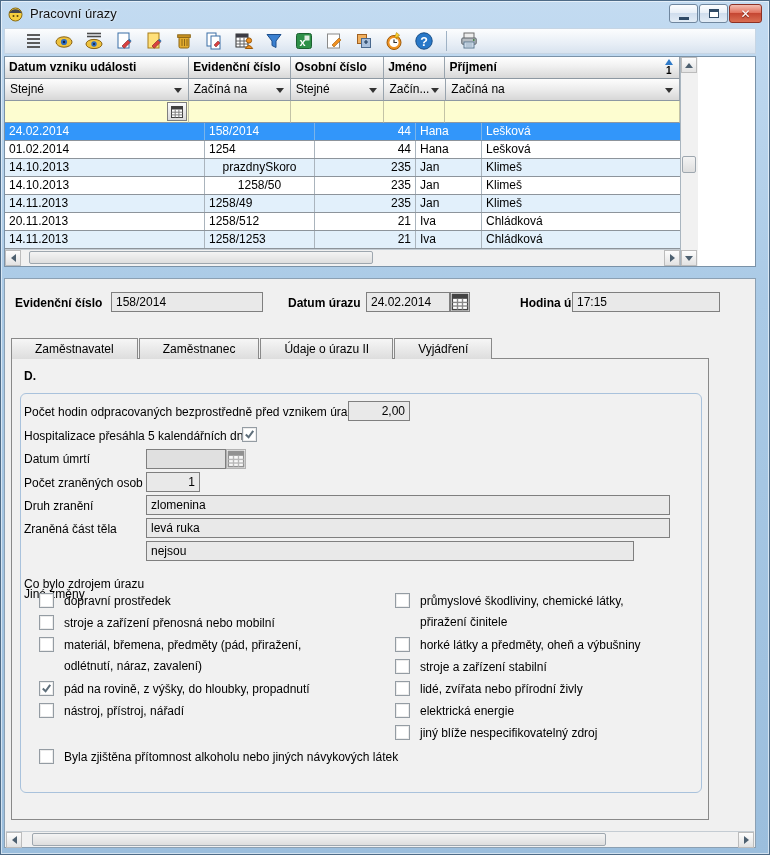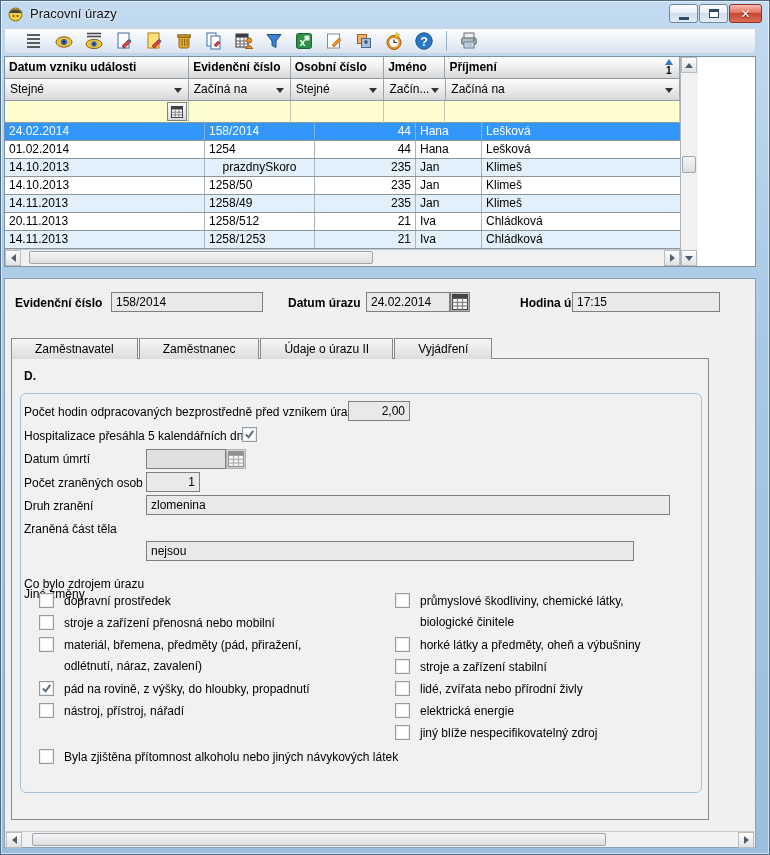--- a/index.html
+++ b/index.html
@@ -319,21 +319,21 @@
           </div>
           <div class="grow alt">
             <div class="gcell" style="width:200px;text-align:left">14.10.2013</div>
             <div class="gcell" style="width:110px;text-align:center">prazdnySkoro</div>
             <div class="gcell" style="width:101px;text-align:right">235</div>
             <div class="gcell" style="width:66px;text-align:left">Jan</div>
             <div class="gcell" style="width:255px;text-align:left">Klimeš</div>
           </div>
           <div class="grow">
             <div class="gcell" style="width:200px;text-align:left">14.10.2013</div>
-            <div class="gcell" style="width:110px;text-align:left">1258/50</div>
+            <div class="gcell" style="width:110px;text-align:center">1258/50</div>
             <div class="gcell" style="width:101px;text-align:right">235</div>
             <div class="gcell" style="width:66px;text-align:left">Jan</div>
             <div class="gcell" style="width:255px;text-align:left">Klimeš</div>
           </div>
           <div class="grow alt">
             <div class="gcell" style="width:200px;text-align:left">14.11.2013</div>
             <div class="gcell" style="width:110px;text-align:left">1258/49</div>
             <div class="gcell" style="width:101px;text-align:right">235</div>
             <div class="gcell" style="width:66px;text-align:left">Jan</div>
             <div class="gcell" style="width:255px;text-align:left">Klimeš</div>
@@ -432,20 +432,21 @@
           </svg>
       </button>
 
       <div class="plabel" style="left:12px;top:117px;">Počet zraněných osob</div>
       <input class="dfield num" style="left: 134px; top: 113px; width: 54px;" readonly="" value="1">
 
       <div class="plabel" style="left:12px;top:140px;">Druh zranění</div>
       <input class="dfield" style="left: 134px; top: 136px; width: 524px;" readonly="" value="zlomenina">
 
       <div class="plabel" style="left:12px;top:163px;">Zraněná část těla</div>
+      <input class="dfield" style="left: 134px; top: 159px; width: 524px;" readonly="" value="levá ruka">
 
       <div class="plabel" style="left:12px;top:186px;margin-top:42px;">Jiné změny</div>
       <input class="dfield" style="left: 134px; top: 182px; width: 488px;" readonly="" value="nejsou">
 
       <div class="plabel" style="left:12px;top:218px;">Co bylo zdrojem úrazu</div>
       <div id="source-checkboxes">
           <div class="cb" style="left:27px;top:234px"></div>
           <div class="plabel" style="left:52px;top:235px">dopravní prostředek</div>
           <div class="cb" style="left:27px;top:256px"></div>
           <div class="plabel" style="left:52px;top:257px">stroje a zařízení přenosná nebo mobilní</div>
@@ -455,21 +456,21 @@
           <div class="cb checked" style="left:27px;top:322px">
             <svg viewBox="0 0 14 14">
               <path d="M3 7 L6 10 L11 3" stroke="#5f6f7b" stroke-width="2.2" fill="none"></path>
             </svg>
           </div>
           <div class="plabel" style="left:52px;top:323px">pád na rovině, z výšky, do hloubky, propadnutí</div>
           <div class="cb" style="left:27px;top:344px"></div>
           <div class="plabel" style="left:52px;top:345px">nástroj, přístroj, nářadí</div>
           <div class="cb" style="left:383px;top:234px"></div>
           <div class="plabel" style="left:408px;top:235px">průmyslové škodliviny, chemické látky,</div>
-          <div class="plabel" style="left:408px;top:256px">biologické činitele</div>
+          <div class="plabel" style="left:408px;top:256px">přiražení činitele</div>
           <div class="cb" style="left:383px;top:278px"></div>
           <div class="plabel" style="left:408px;top:279px">horké látky a předměty, oheň a výbušniny</div>
           <div class="cb" style="left:383px;top:300px"></div>
           <div class="plabel" style="left:408px;top:301px">stroje a zařízení stabilní</div>
           <div class="cb" style="left:383px;top:322px"></div>
           <div class="plabel" style="left:408px;top:323px">lidé, zvířata nebo přírodní živly</div>
           <div class="cb" style="left:383px;top:344px"></div>
           <div class="plabel" style="left:408px;top:345px">elektrická energie</div>
           <div class="cb" style="left:383px;top:366px"></div>
           <div class="plabel" style="left:408px;top:367px">jiný blíže nespecifikovatelný zdroj</div>

